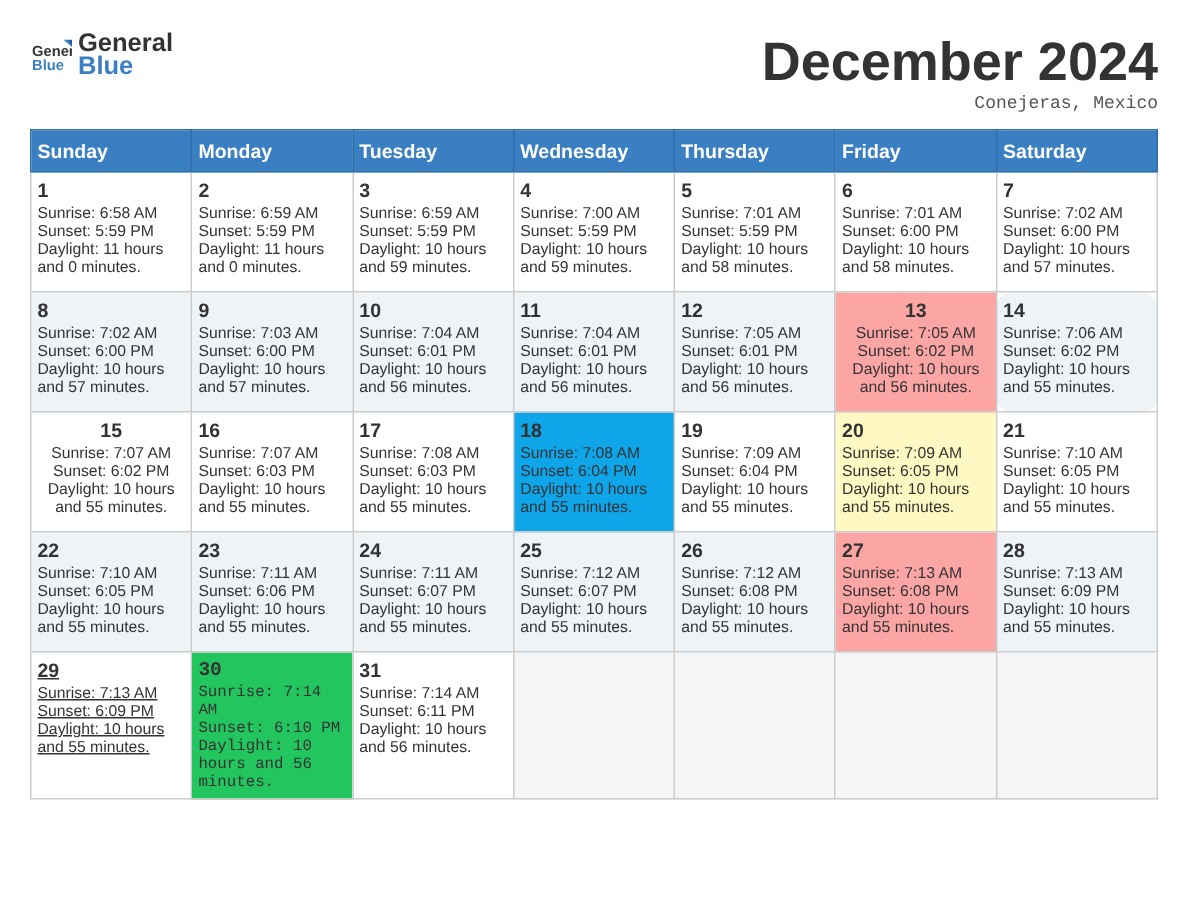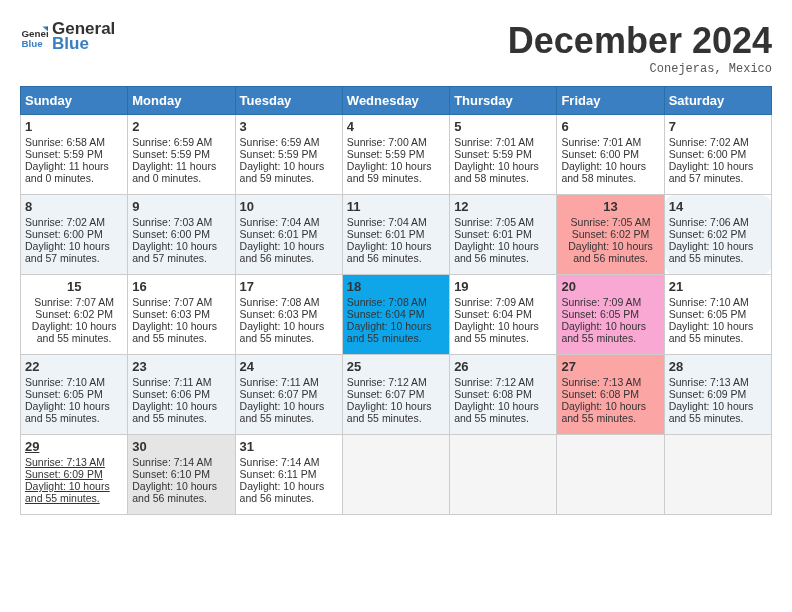--- a/index.html
+++ b/index.html
@@ -126,35 +126,35 @@
         <td style="background: rgb(238, 243, 248);"><span class="day-num">12</span><span>Sunrise: 7:05 AM</span><br><span>Sunset: 6:01 PM</span><br><span>Daylight: 10 hours and 56 minutes.</span></td>
         <td style="background: #fca5a5; text-align: center;"><span class="day-num">13</span><span>Sunrise: 7:05 AM</span><br><span>Sunset: 6:02 PM</span><br><span>Daylight: 10 hours and 56 minutes.</span></td>
         <td style="background: rgb(238, 243, 248); border-radius: 11px;"><span class="day-num">14</span><span>Sunrise: 7:06 AM</span><br><span>Sunset: 6:02 PM</span><br><span>Daylight: 10 hours and 55 minutes.</span></td>
       </tr>
       <tr>
         <td style="background: rgb(255, 255, 255); text-align: center;"><span class="day-num">15</span><span>Sunrise: 7:07 AM</span><br><span>Sunset: 6:02 PM</span><br><span>Daylight: 10 hours and 55 minutes.</span></td>
         <td style="background: rgb(255, 255, 255);"><span class="day-num">16</span><span>Sunrise: 7:07 AM</span><br><span>Sunset: 6:03 PM</span><br><span>Daylight: 10 hours and 55 minutes.</span></td>
         <td style="background: rgb(255, 255, 255);"><span class="day-num">17</span><span>Sunrise: 7:08 AM</span><br><span>Sunset: 6:03 PM</span><br><span>Daylight: 10 hours and 55 minutes.</span></td>
         <td style="background: #0ea5e9;"><span class="day-num">18</span><span>Sunrise: 7:08 AM</span><br><span>Sunset: 6:04 PM</span><br><span>Daylight: 10 hours and 55 minutes.</span></td>
         <td style="background: rgb(255, 255, 255);"><span class="day-num">19</span><span>Sunrise: 7:09 AM</span><br><span>Sunset: 6:04 PM</span><br><span>Daylight: 10 hours and 55 minutes.</span></td>
-        <td style="background: #f9a8d4; margin-top: 25px;"><span class="day-num">20</span><span>Sunrise: 7:09 AM</span><br><span>Sunset: 6:05 PM</span><br><span>Daylight: 10 hours and 55 minutes.</span></td>
+        <td style="background: #fef9c3; margin-top: 25px;"><span class="day-num">20</span><span>Sunrise: 7:09 AM</span><br><span>Sunset: 6:05 PM</span><br><span>Daylight: 10 hours and 55 minutes.</span></td>
         <td style="background: rgb(255, 255, 255);"><span class="day-num">21</span><span>Sunrise: 7:10 AM</span><br><span>Sunset: 6:05 PM</span><br><span>Daylight: 10 hours and 55 minutes.</span></td>
       </tr>
       <tr>
         <td style="background: rgb(238, 243, 248);"><span class="day-num">22</span><span>Sunrise: 7:10 AM</span><br><span>Sunset: 6:05 PM</span><br><span>Daylight: 10 hours and 55 minutes.</span></td>
         <td style="background: rgb(238, 243, 248);"><span class="day-num">23</span><span>Sunrise: 7:11 AM</span><br><span>Sunset: 6:06 PM</span><br><span>Daylight: 10 hours and 55 minutes.</span></td>
         <td style="background: rgb(238, 243, 248); margin-top: 16px;"><span class="day-num">24</span><span>Sunrise: 7:11 AM</span><br><span>Sunset: 6:07 PM</span><br><span>Daylight: 10 hours and 55 minutes.</span></td>
         <td style="background: rgb(238, 243, 248);"><span class="day-num">25</span><span>Sunrise: 7:12 AM</span><br><span>Sunset: 6:07 PM</span><br><span>Daylight: 10 hours and 55 minutes.</span></td>
         <td style="background: rgb(238, 243, 248);"><span class="day-num">26</span><span>Sunrise: 7:12 AM</span><br><span>Sunset: 6:08 PM</span><br><span>Daylight: 10 hours and 55 minutes.</span></td>
         <td style="background: #fca5a5;"><span class="day-num">27</span><span>Sunrise: 7:13 AM</span><br><span>Sunset: 6:08 PM</span><br><span>Daylight: 10 hours and 55 minutes.</span></td>
         <td style="background: rgb(238, 243, 248);"><span class="day-num">28</span><span>Sunrise: 7:13 AM</span><br><span>Sunset: 6:09 PM</span><br><span>Daylight: 10 hours and 55 minutes.</span></td>
       </tr>
       <tr>
         <td style="background: rgb(255, 255, 255); text-decoration: underline;"><span class="day-num">29</span><span>Sunrise: 7:13 AM</span><br><span>Sunset: 6:09 PM</span><br><span>Daylight: 10 hours and 55 minutes.</span></td>
-        <td style="background: #e5e5e5;"><span class="day-num">30</span><span>Sunrise: 7:14 AM</span><br><span>Sunset: 6:10 PM</span><br><span>Daylight: 10 hours and 56 minutes.</span></td>
+        <td style="background: #22c55e; font-family: Liberation Mono, monospace;"><span class="day-num">30</span><span>Sunrise: 7:14 AM</span><br><span>Sunset: 6:10 PM</span><br><span>Daylight: 10 hours and 56 minutes.</span></td>
         <td style="background: rgb(255, 255, 255);"><span class="day-num">31</span><span>Sunrise: 7:14 AM</span><br><span>Sunset: 6:11 PM</span><br><span>Daylight: 10 hours and 56 minutes.</span></td>
         <td class="empty" style="background: rgb(245, 245, 245);"></td>
         <td class="empty" style="background: rgb(245, 245, 245);"></td>
         <td class="empty" style="background: rgb(245, 245, 245);"></td>
         <td class="empty" style="background: rgb(245, 245, 245);"></td>
       </tr>
     </tbody>
 </table>
 
 </body></html>

